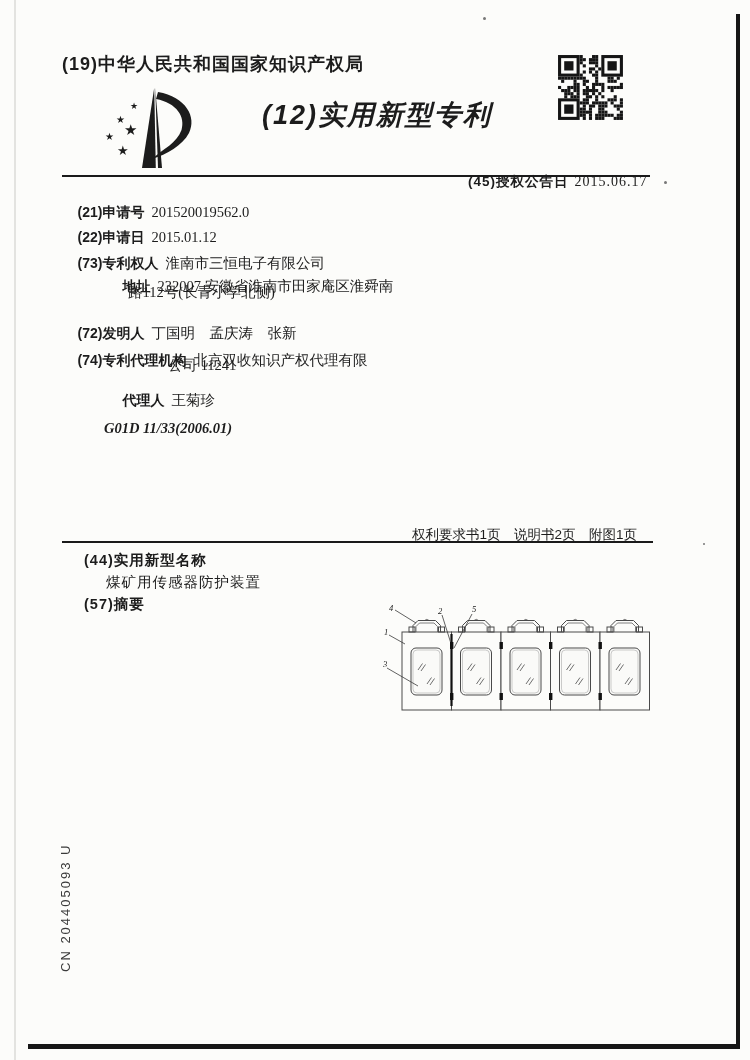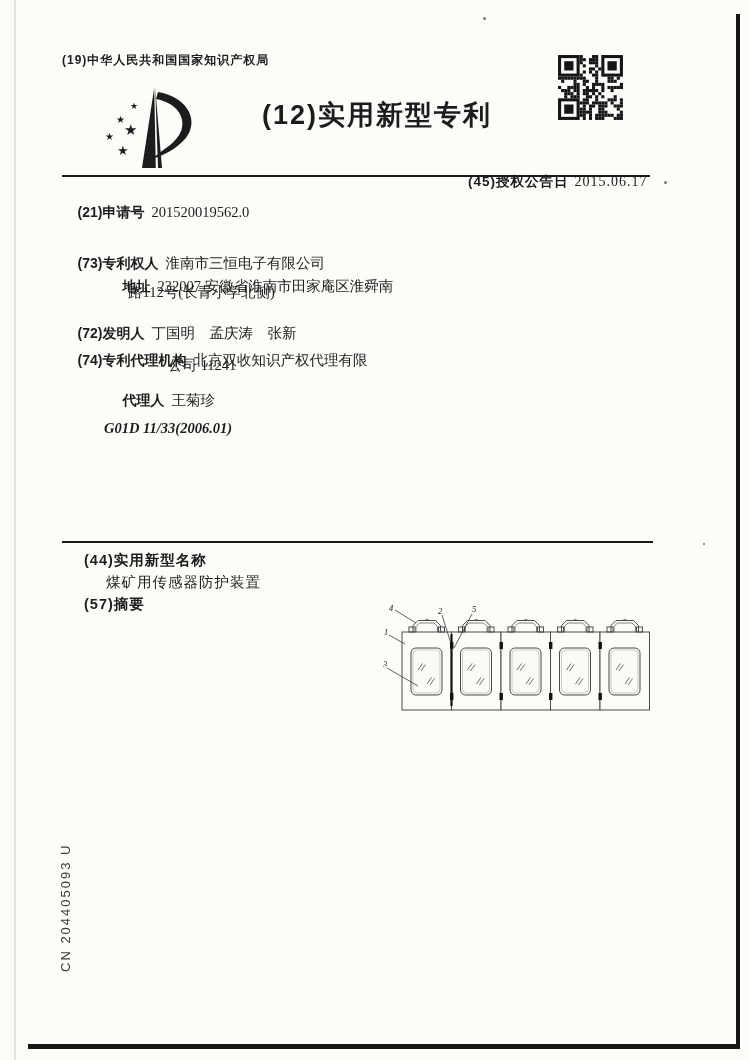--- a/index.html
+++ b/index.html
@@ -1,20 +1,20 @@
 <!DOCTYPE html>
 <html><head>
 <meta charset="utf-8">
 <style>
   html,body{margin:0;padding:0;background:#888;}
   .page{position:relative;width:750px;height:1060px;background:#fcfcfa;overflow:hidden;
         font-family:"Liberation Sans","DejaVu Sans",sans-serif;color:#1c1c1c;}
   .abs{position:absolute;}
-  .office{left:62px;top:52px;font-size:12px;font-weight:bold;letter-spacing:1px;}
-  .doctype{left:262px;top:97px;font-size:27px;font-weight:bold;letter-spacing:2px;}
+  .office{left:62px;top:52px;font-size:18px;font-weight:bold;letter-spacing:1px;}
+  .doctype{left:262px;top:97px;font-size:27px;font-weight:bold;letter-spacing:2px;font-style:italic;}
   .publine{left:453px;white-space:pre;font-size:13.5px;}
   .publine .lbl{font-weight:bold;letter-spacing:1px;}
   .publine .val{font-family:"Liberation Serif","DejaVu Serif",serif;font-size:14px;letter-spacing:1px;margin-left:6px;}
   .rule{background:#1a1a1a;height:2px;}
   .row{left:62px;font-size:14px;white-space:pre-wrap;}
   .row .lbl{font-weight:bold;margin-right:7px;}
   .row .val{font-family:"Liberation Serif","DejaVu Serif",serif;font-size:14.5px;}
   .cont{font-family:Liberation Serif, serif;font-size:14.5px;white-space:pre-wrap;}
   .intcl-val{font-family:"Liberation Serif","DejaVu Serif",serif;font-weight:bold;font-style:italic;font-size:14.5px;}
   .pages{left:412px;top:526px;font-size:13.5px;white-space:pre;}
@@ -217,39 +217,43 @@
 
   <div class="abs publine" style="top:158px;">
     <span class="lbl">(45)授权公告日</span><span class="val">2015.06.17</span>
   </div>
 
   <div class="abs rule" style="left:62px;top:175px;width:588px;"></div>
 
   <div class="abs row" style="top:188px;">
     <span class="lbl">(21)申请号</span><span class="val">201520019562.0</span>
   </div>
+  <div class="abs row" style="top:213px;">
+    <span class="lbl">(22)申请日</span><span class="val">2015.01.12</span>
+  </div>
   <div class="abs row" style="top:238px;">
     <span class="lbl">(73)专利权人</span><span class="val">淮南市三恒电子有限公司</span>
   </div>
   <div class="abs row" style="left:107px;top:261px;">
     <span class="lbl">地址</span><span class="val">232007 安徽省淮南市田家庵区淮舜南</span>
   </div>
   <div class="abs cont" style="left:128px;top:283px;">路112号(长青小学北侧)</div>
   <div class="abs row" style="top:308px;">
     <span class="lbl">(72)发明人</span><span class="val">丁国明　孟庆涛　张新</span>
   </div>
   <div class="abs row" style="top:335px;">
     <span class="lbl">(74)专利代理机构</span><span class="val">北京双收知识产权代理有限</span>
   </div>
   <div class="abs cont" style="left:168px;top:356px;">公司 11241</div>
   <div class="abs row" style="left:107px;top:375px;">
     <span class="lbl">代理人</span><span class="val">王菊珍</span>
   </div>
   <div class="abs intcl-val" style="left:104px;top:420px;">G01D 11/33(2006.01)</div>
 
+  <div class="abs pages">权利要求书1页　说明书2页　附图1页</div>
   <div class="abs rule" style="left:62px;top:541px;width:591px;"></div>
 
   <div class="abs sechead" style="left:84px;top:551px;">(44)实用新型名称</div>
   <div class="abs sectext" style="left:106px;top:573px;letter-spacing:1px;">煤矿用传感器防护装置</div>
   <div class="abs sechead" style="left:84px;top:595px;">(57)摘要</div>
 
   <svg class="abs" style="left:383px;top:598px;" width="330" height="135" viewBox="0 0 330 135">
     <defs>
       <g id="unit" fill="none" stroke="#4a4a4a" stroke-width="1">
         <rect x="0" y="34" width="49.5" height="78" fill="#fcfcfa"></rect>

